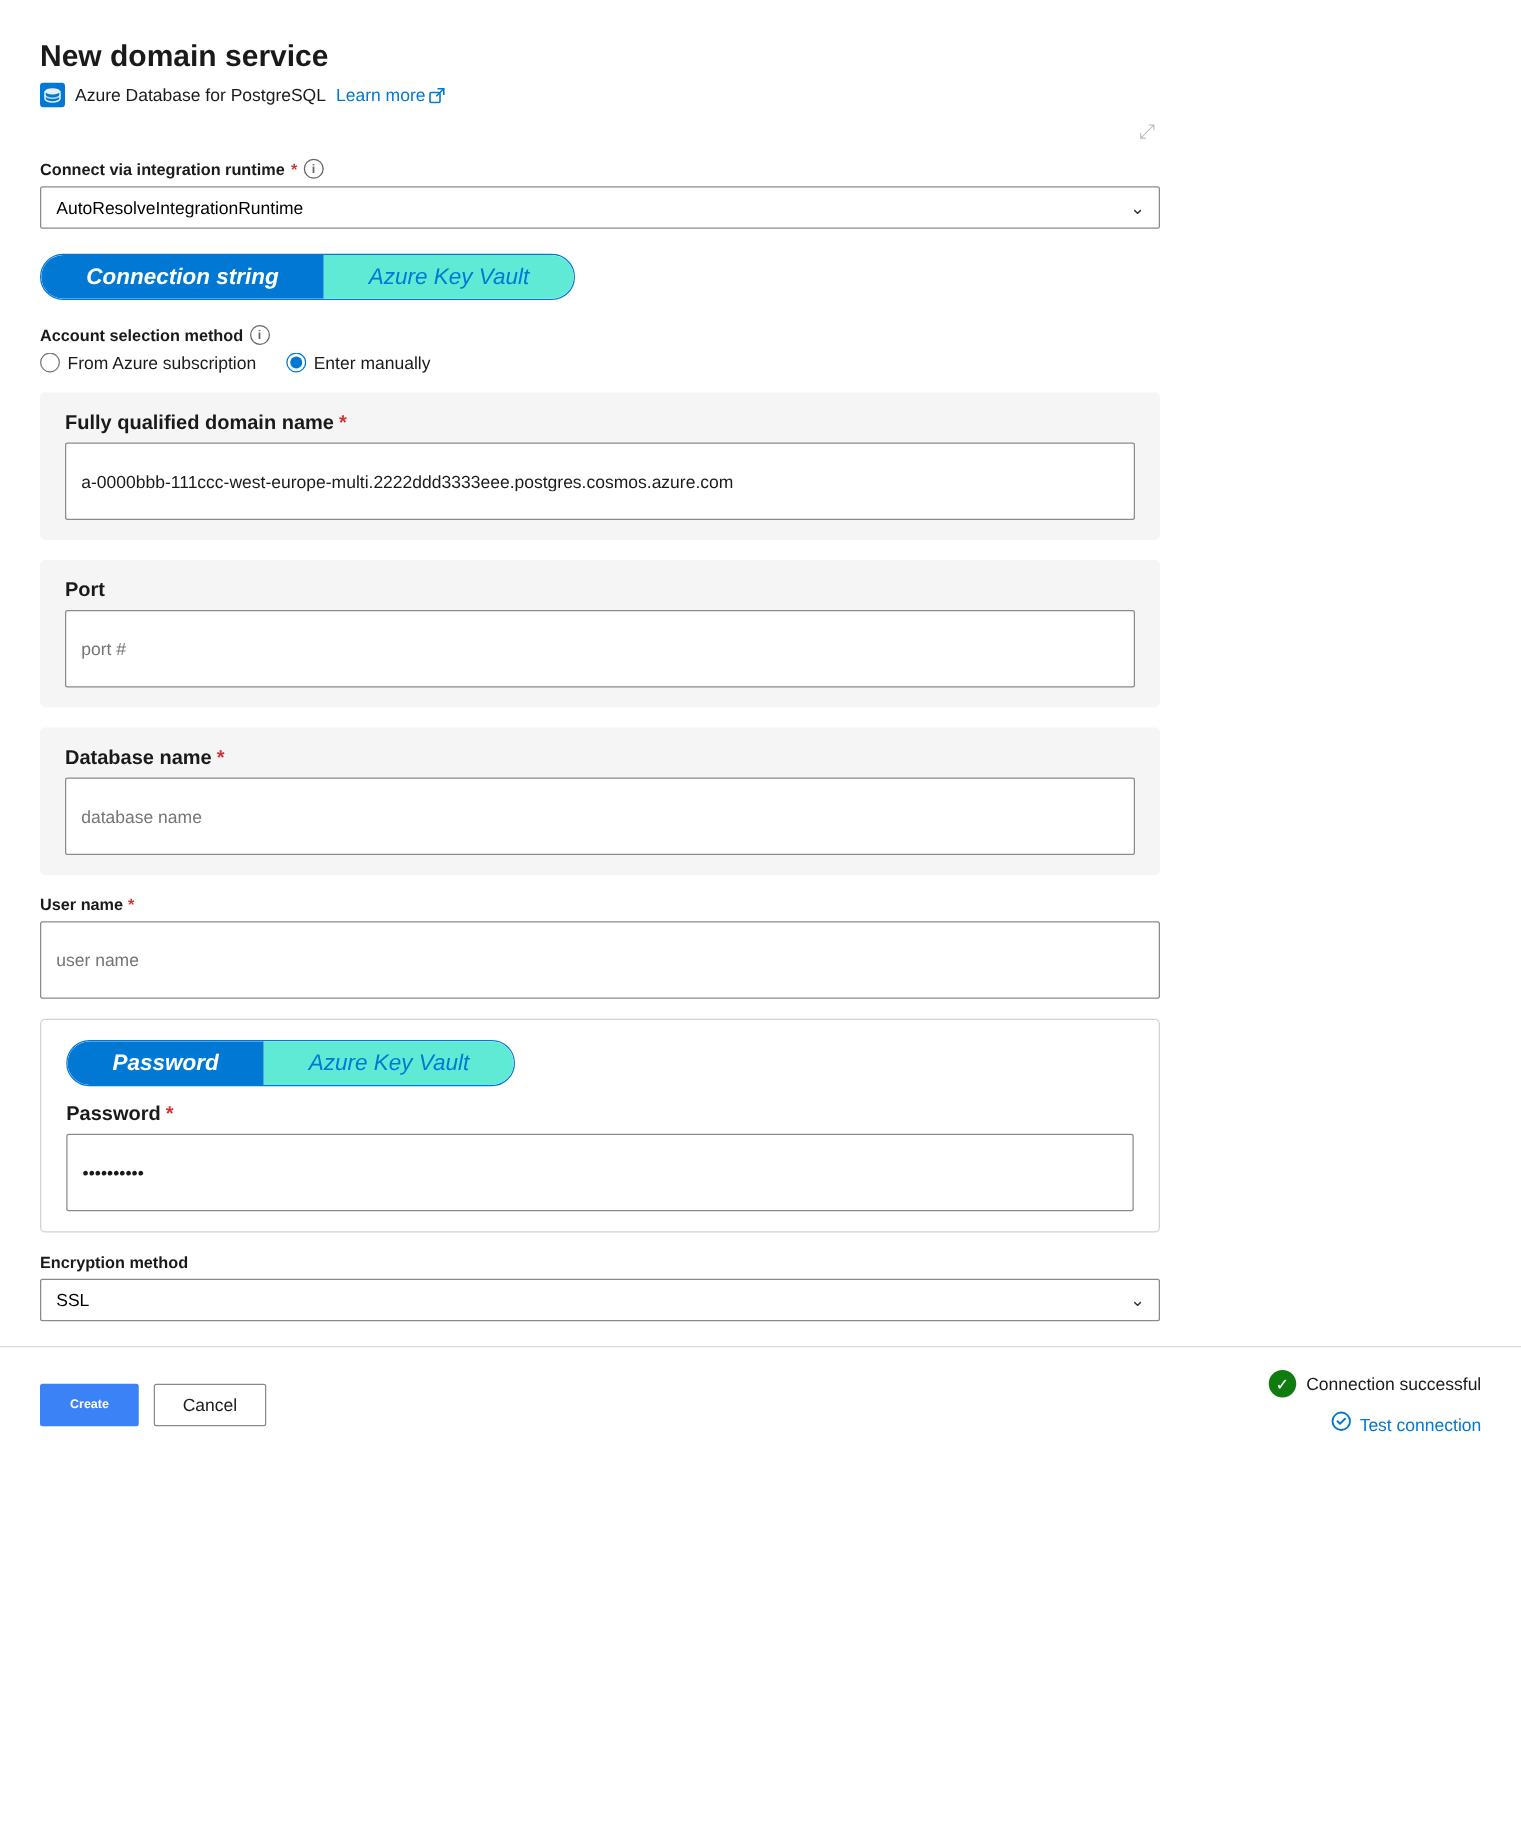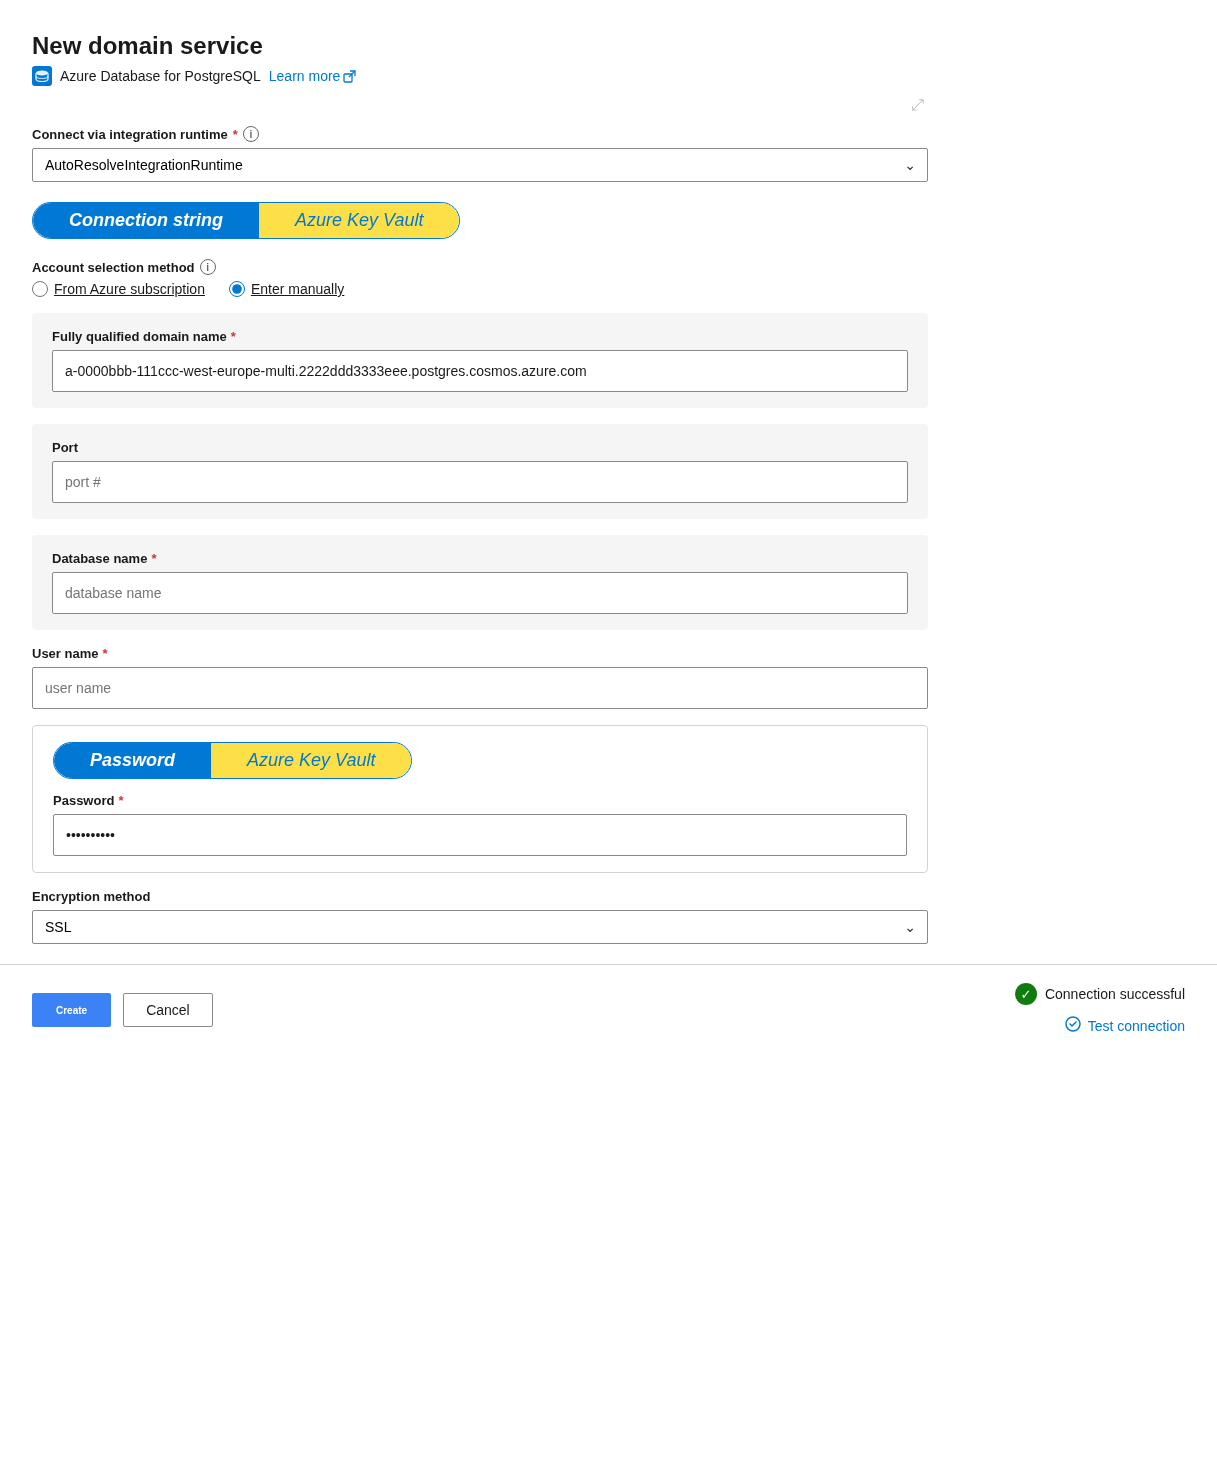--- a/index.html
+++ b/index.html
@@ -111,21 +111,21 @@
       font-weight: 400;
       border-radius: 0;
       font-style: italic;
     }
     .tab-btn.active {
       background: #0078d4;
       color: #fff;
       font-weight: 600;
     }
     .tab-btn.inactive {
-      background: #fde047;
+      background: #5eead4;
       color: #0078d4;
     }
     .tab-btn.active-left {
       border-radius: 18px 0 0 18px;
     }
     .tab-btn.inactive-right {
       border-radius: 0 18px 18px 0;
     }
     
     .radio-group {
@@ -133,48 +133,47 @@
       align-items: center;
       gap: 24px;
       margin-bottom: 16px;
     }
     .radio-label {
       display: flex;
       align-items: flex-start;
       gap: 6px;
       font-size: 14px;
       cursor: pointer;
-      text-decoration: underline;
     }
     .radio-label input[type="radio"] {
       width: 16px;
       height: 16px;
       accent-color: #0078d4;
       cursor: pointer;
     }
     
     .inner-section {
       background: #f5f5f5;
       border-radius: 4px;
       padding: 16px 20px;
       margin-bottom: 16px;
     }
     .field-label {
-      font-size: 13px;
+      font-size: 16px;
       font-weight: 600;
       margin-bottom: 6px;
       display: flex;
       align-items: flex-end;
       gap: 4px;
     }
     .text-input {
       width: 100%;
       border: 1px solid #8a8a8a;
       border-radius: 2px;
-      padding: 12px 12px;
+      padding: 22px 12px;
       font-size: 14px;
       background: #fff;
       color: #1a1a1a;
     }
     .outer-field {
       margin-bottom: 16px;
     }
     .outer-field-label {
       font-size: 13px;
       font-weight: 600;

